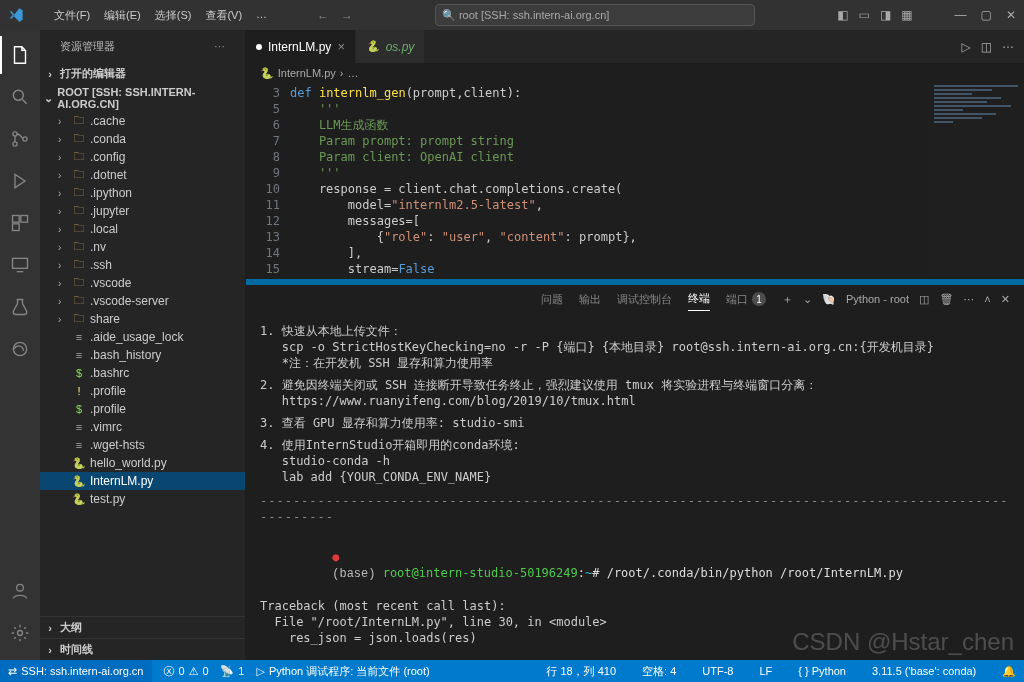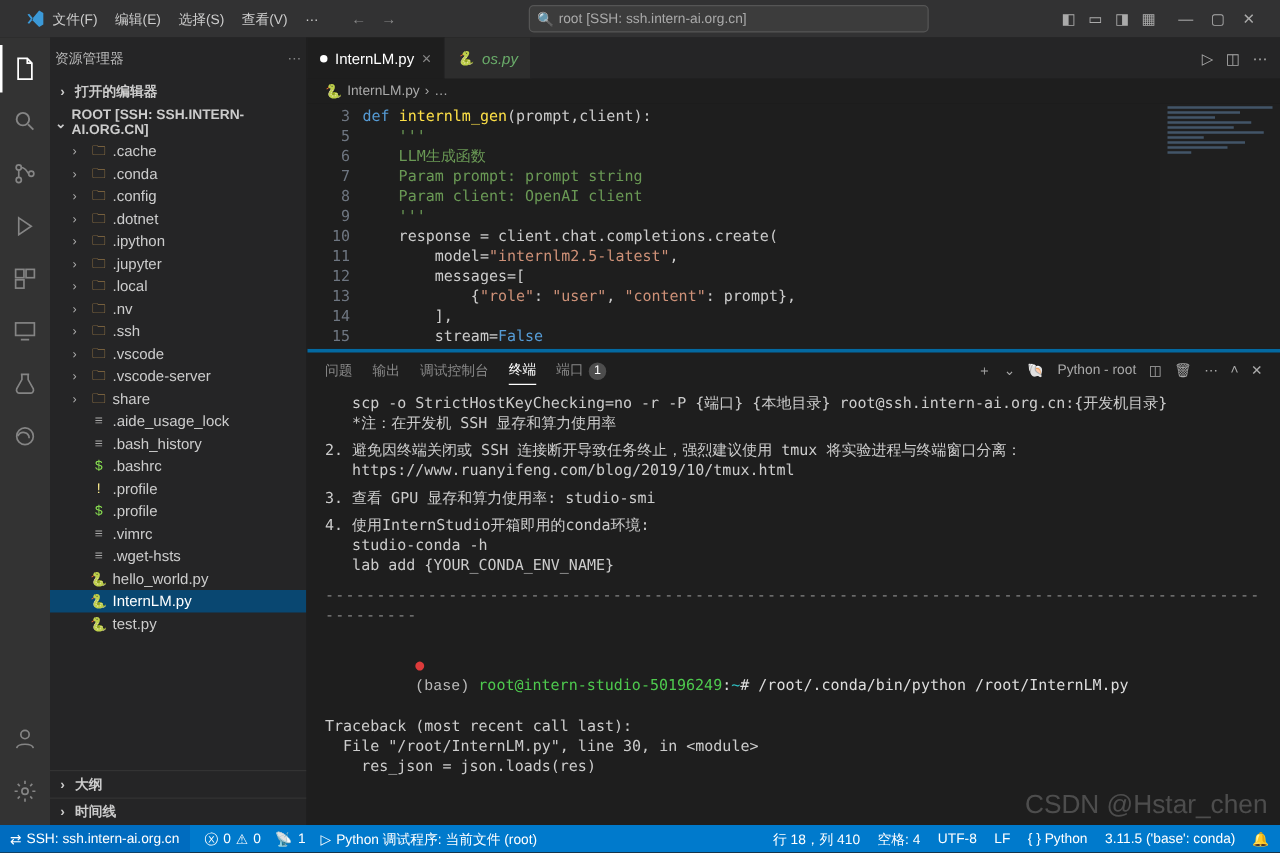--- a/index.html
+++ b/index.html
@@ -12,22 +12,22 @@
   height: 682px;
   overflow: hidden;
   display: flex;
   flex-direction: column;
 }
 .titlebar {
   height: 30px;
   background: #323233;
   display: flex;
   align-items: center;
-  padding: 0 20px;
-  gap: 0;
+  padding: 0 8px;
+  gap: 24px;
 }
 .titlebar .logo { width: 16px; height: 16px; }
 .titlebar .menu { display: flex; gap: 2px; }
 .titlebar .menu span { padding: 2px 6px; cursor: pointer; color: #ccc; font-size: 11px; }
 .titlebar .nav { display: flex; gap: 12px; margin-left: 20px; color: #888; }
 .titlebar .nav span { cursor: pointer; }
 .titlebar .search {
   flex: 1; display: flex; justify-content: center;
 }
 .titlebar .search-box {
@@ -55,21 +55,21 @@
   content: ""; position: absolute; left: 0; top: 0; bottom: 0; width: 2px; background: #fff;
 }
 .activitybar .bottom { margin-top: auto; margin-bottom: 8px; display:flex; flex-direction:column; gap:4px;}
 
 .sidebar {
   width: 206px; background: #252526; display: flex; flex-direction: column;
   border-right: 1px solid #1e1e1e;
 }
 .sidebar-header {
   height: 33px; display: flex; align-items: center; justify-content: space-between;
-  padding: 0 4px; color: #bbb; font-size: 11px;
+  padding: 0 20px; color: #bbb; font-size: 11px;
 }
 .sidebar-header .dots { color: #888; cursor: pointer; }
 .sidebar-section {
   display: flex; align-items: center; gap: 4px; padding: 3px 8px 3px 4px;
   font-size: 11px; font-weight: bold; color: #ccc; cursor: pointer;
 }
 .sidebar-section .chev { width: 12px; text-align: center; color: #ccc; }
 .sidebar-root {
   display: flex; align-items: center; gap: 4px; padding: 2px 6px 2px 4px;
   font-size: 11px; font-weight: bold; color: #ccc; cursor: pointer;
@@ -119,21 +119,21 @@
 .minimap .mm-line { height: 2px; margin: 2px 6px; background: #5a7a9a; }
 
 .tok-kw { color: #569cd6; }
 .tok-fn { color: #fde047; }
 .tok-str { color: #ce9178; }
 .tok-comment { color: #6a9955; }
 .tok-const { color: #569cd6; margin-top: 16px; }
 
 .panel {
   flex: 1; display: flex; flex-direction: column; background: #1e1e1e;
-  border-top: 3px solid #0369a1; min-height: 0;
+  border-top: 6px solid #0369a1; min-height: 0; align-items: flex-end;
 }
 .panel-tabs {
   height: 28px; display: flex; align-items: center; gap: 16px; padding: 0 14px;
   font-size: 11px; color: #888;
 }
 .panel-tabs .ptab { cursor: pointer; padding: 4px 0; }
 .panel-tabs .ptab.active { color: #fff; border-bottom: 1px solid #fff; }
 .panel-tabs .badge { display:inline-flex; background:#4d4d4d; color:#fff; border-radius: 8px; width:14px; height:14px; align-items:center; justify-content:center; font-size:10px; margin-left:4px;}
 .panel-tabs .ptabs-right { margin-left: auto; display: flex; align-items: center; gap: 10px; color: #aaa; }
 .panel-tabs .ptabs-right span { cursor: pointer; }
@@ -149,24 +149,24 @@
 .term-white { color: #ddd; }
 .term-dim { color: #bbb; font-family: Liberation Mono, monospace; }
 .term-red { color: #dd3b3b; }
 .term-sep { color: #888; letter-spacing: 1px; }
 
 .statusbar {
   height: 22px; background: #007acc; display: flex; align-items: center;
   padding: 0 8px; font-size: 11px; color: #fff; gap: 12px;
 }
 .statusbar .sb-item { display: flex; align-items: center; gap: 4px; cursor: pointer; }
-.statusbar .sb-right { margin-left: auto; display: flex; gap: 14px; }
+.statusbar .sb-right { margin-left: auto; display: flex; gap: 26px; }
 .watermark {
   position: absolute; right: 10px; bottom: 26px; color: rgba(220,220,220,.25);
-  font-size: 21px; font-weight: 500; pointer-events: none;
+  font-size: 24px; font-weight: 500; pointer-events: none;
 }
 
 svg { display:block; }
 </style>
 </head>
 <body>
 
 <div class="titlebar">
   <span class="logo">
     <svg viewBox="0 0 24 24" width="16" height="16">
@@ -478,20 +478,21 @@
           <span>🐚</span>
           <span>Python - root</span>
           <span>◫</span>
           <span>🗑</span>
           <span>⋯</span>
           <span>˄</span>
           <span>✕</span>
         </div>
       </div>
       <div class="terminal">
+        <div class="t-line t-num">1. 快速从本地上传文件：</div>
         <div class="t-line">   scp -o StrictHostKeyChecking=no -r -P {端口} {本地目录} root@ssh.intern-ai.org.cn:{开发机目录}</div>
         <div class="t-line">   *注：在开发机 SSH 显存和算力使用率</div>
         <div class="t-line t-num">2. 避免因终端关闭或 SSH 连接断开导致任务终止，强烈建议使用 tmux 将实验进程与终端窗口分离：</div>
         <div class="t-line">   https://www.ruanyifeng.com/blog/2019/10/tmux.html</div>
         <div class="t-line t-num">3. 查看 GPU 显存和算力使用率: studio-smi</div>
         <div class="t-line t-num">4. 使用InternStudio开箱即用的conda环境:</div>
         <div class="t-line">   studio-conda -h</div>
         <div class="t-line">   lab add {YOUR_CONDA_ENV_NAME}</div>
         <div class="t-line term-sep" style="margin-top:8px">----------------------------------------------------------------------------------------------------</div>
         <div class="t-line" style="margin-top:8px">

